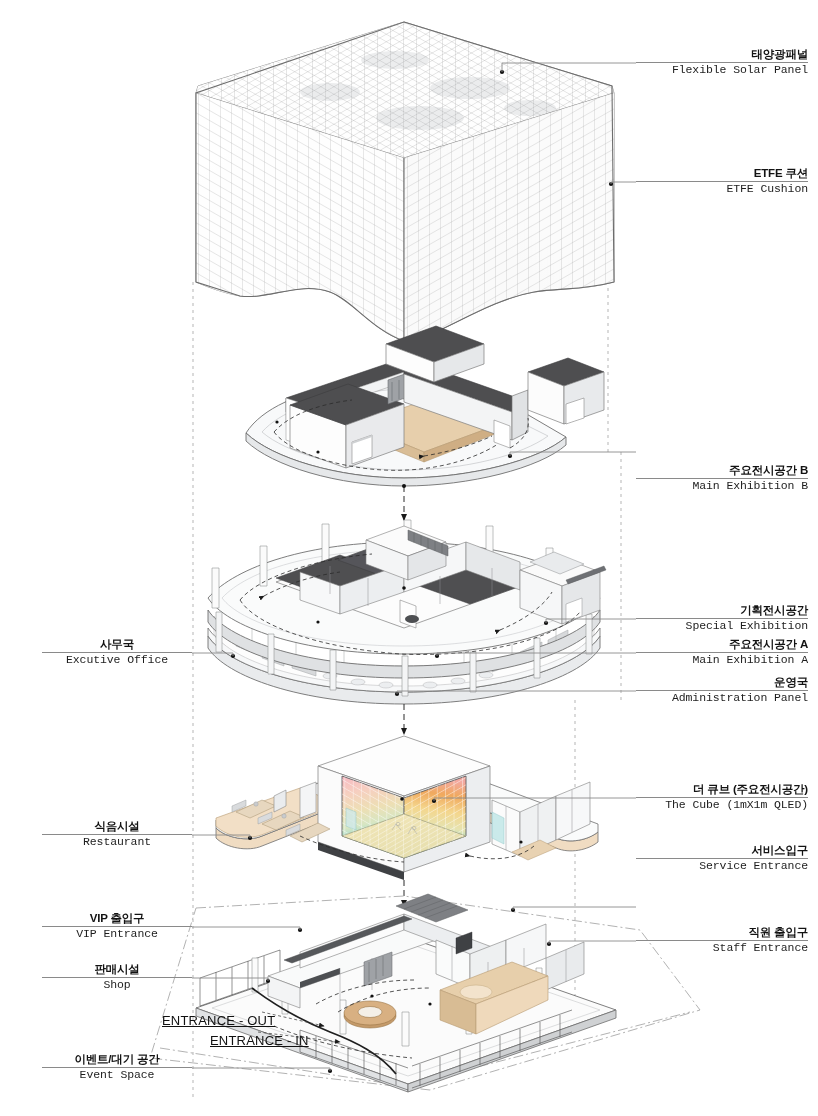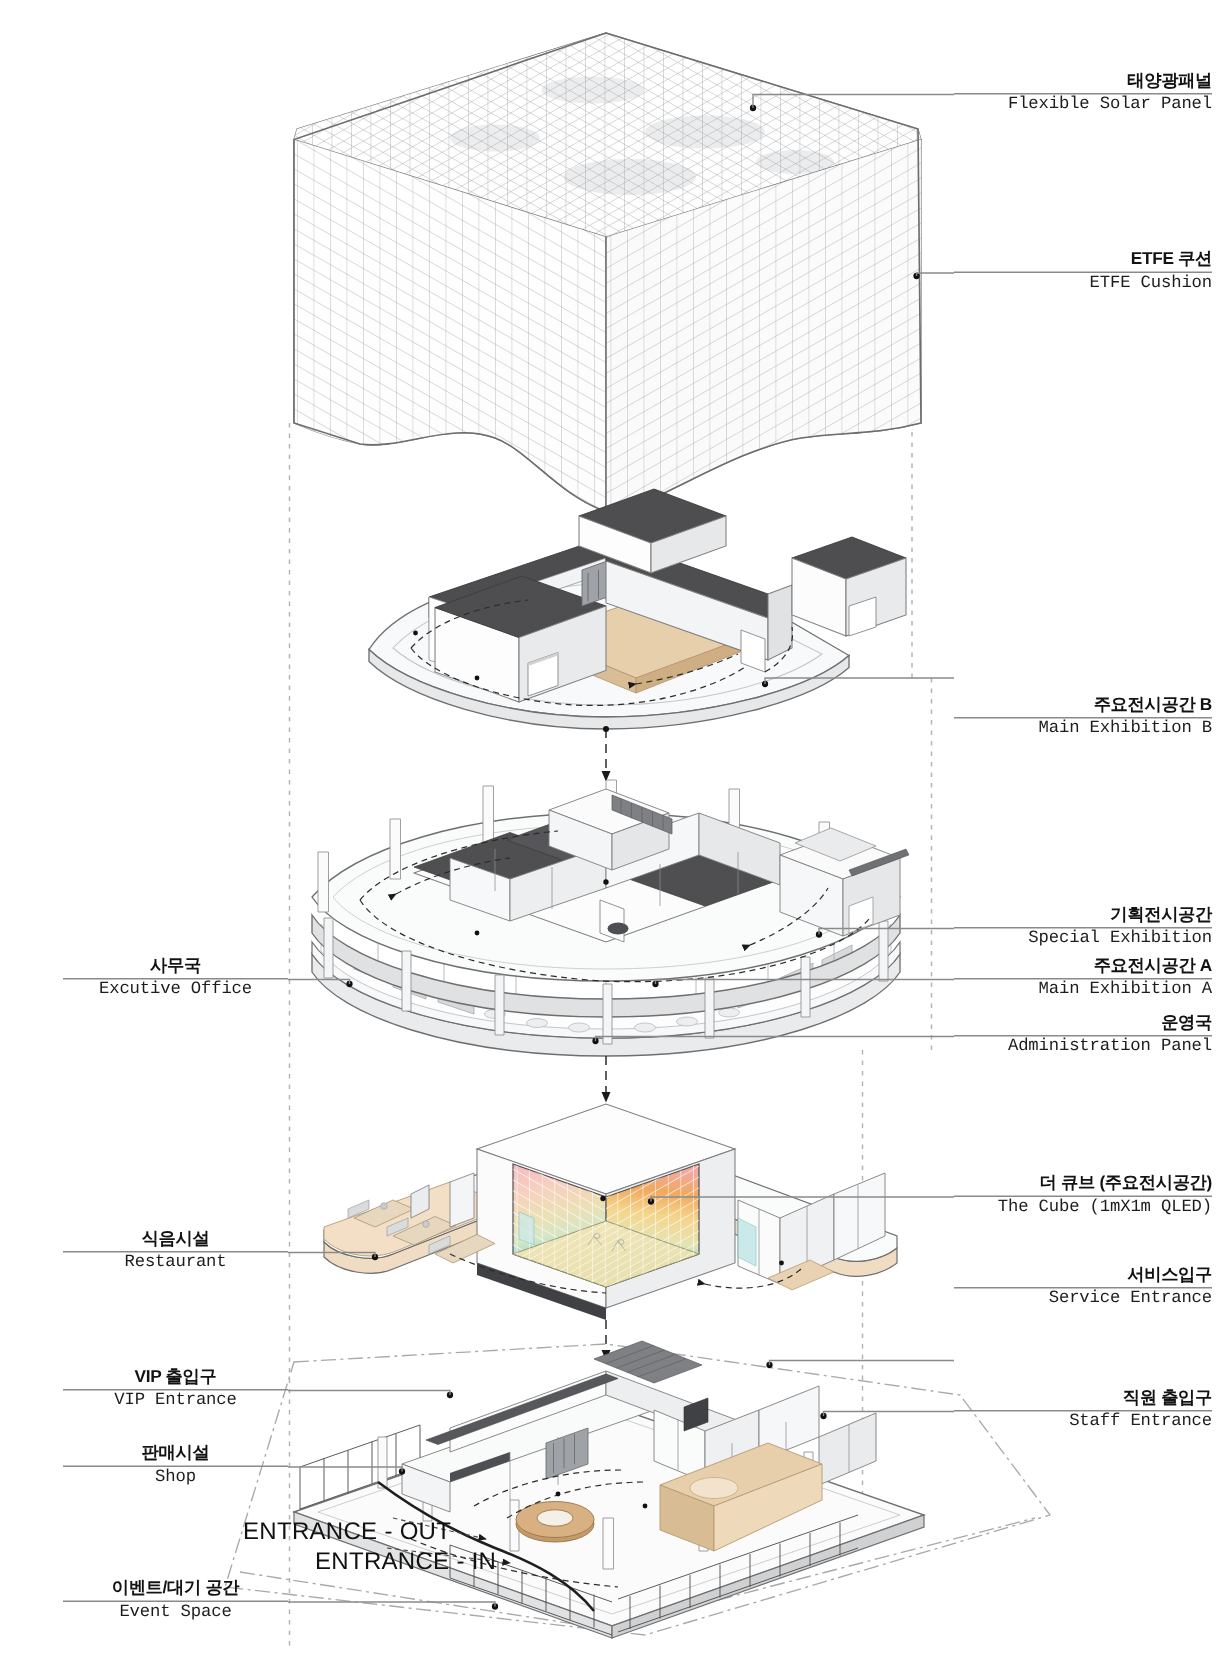--- a/index.html
+++ b/index.html
@@ -23,21 +23,21 @@
     font-size:11.5px;font-weight:400;line-height:14px;
     letter-spacing:-0.1px;color:#1d1d1d;font-family:Liberation Mono, monospace;
   }
   .lbl .rule{
     height:0;border-top:1px solid #8a8a8a;margin:1px 0 0 0;
   }
   .lbl.right{text-align:right;}
   .lbl.left{text-align:center;}
 
   .plainlbl{position:absolute;white-space:nowrap;
-    font-size:16px;font-weight:400;color:#111;letter-spacing:0.2px;}
+    font-size:13px;font-weight:400;color:#111;letter-spacing:0.2px;text-decoration:underline;}
 </style>
 </head>
 <body>
 
 <div id="stage">
 
 <svg id="svgroot" viewBox="0 0 818 1116">
   <defs>
 
     <pattern id="meshTop" width="13" height="7.5" patternUnits="userSpaceOnUse" patternTransform="skewY(-29.8)">

